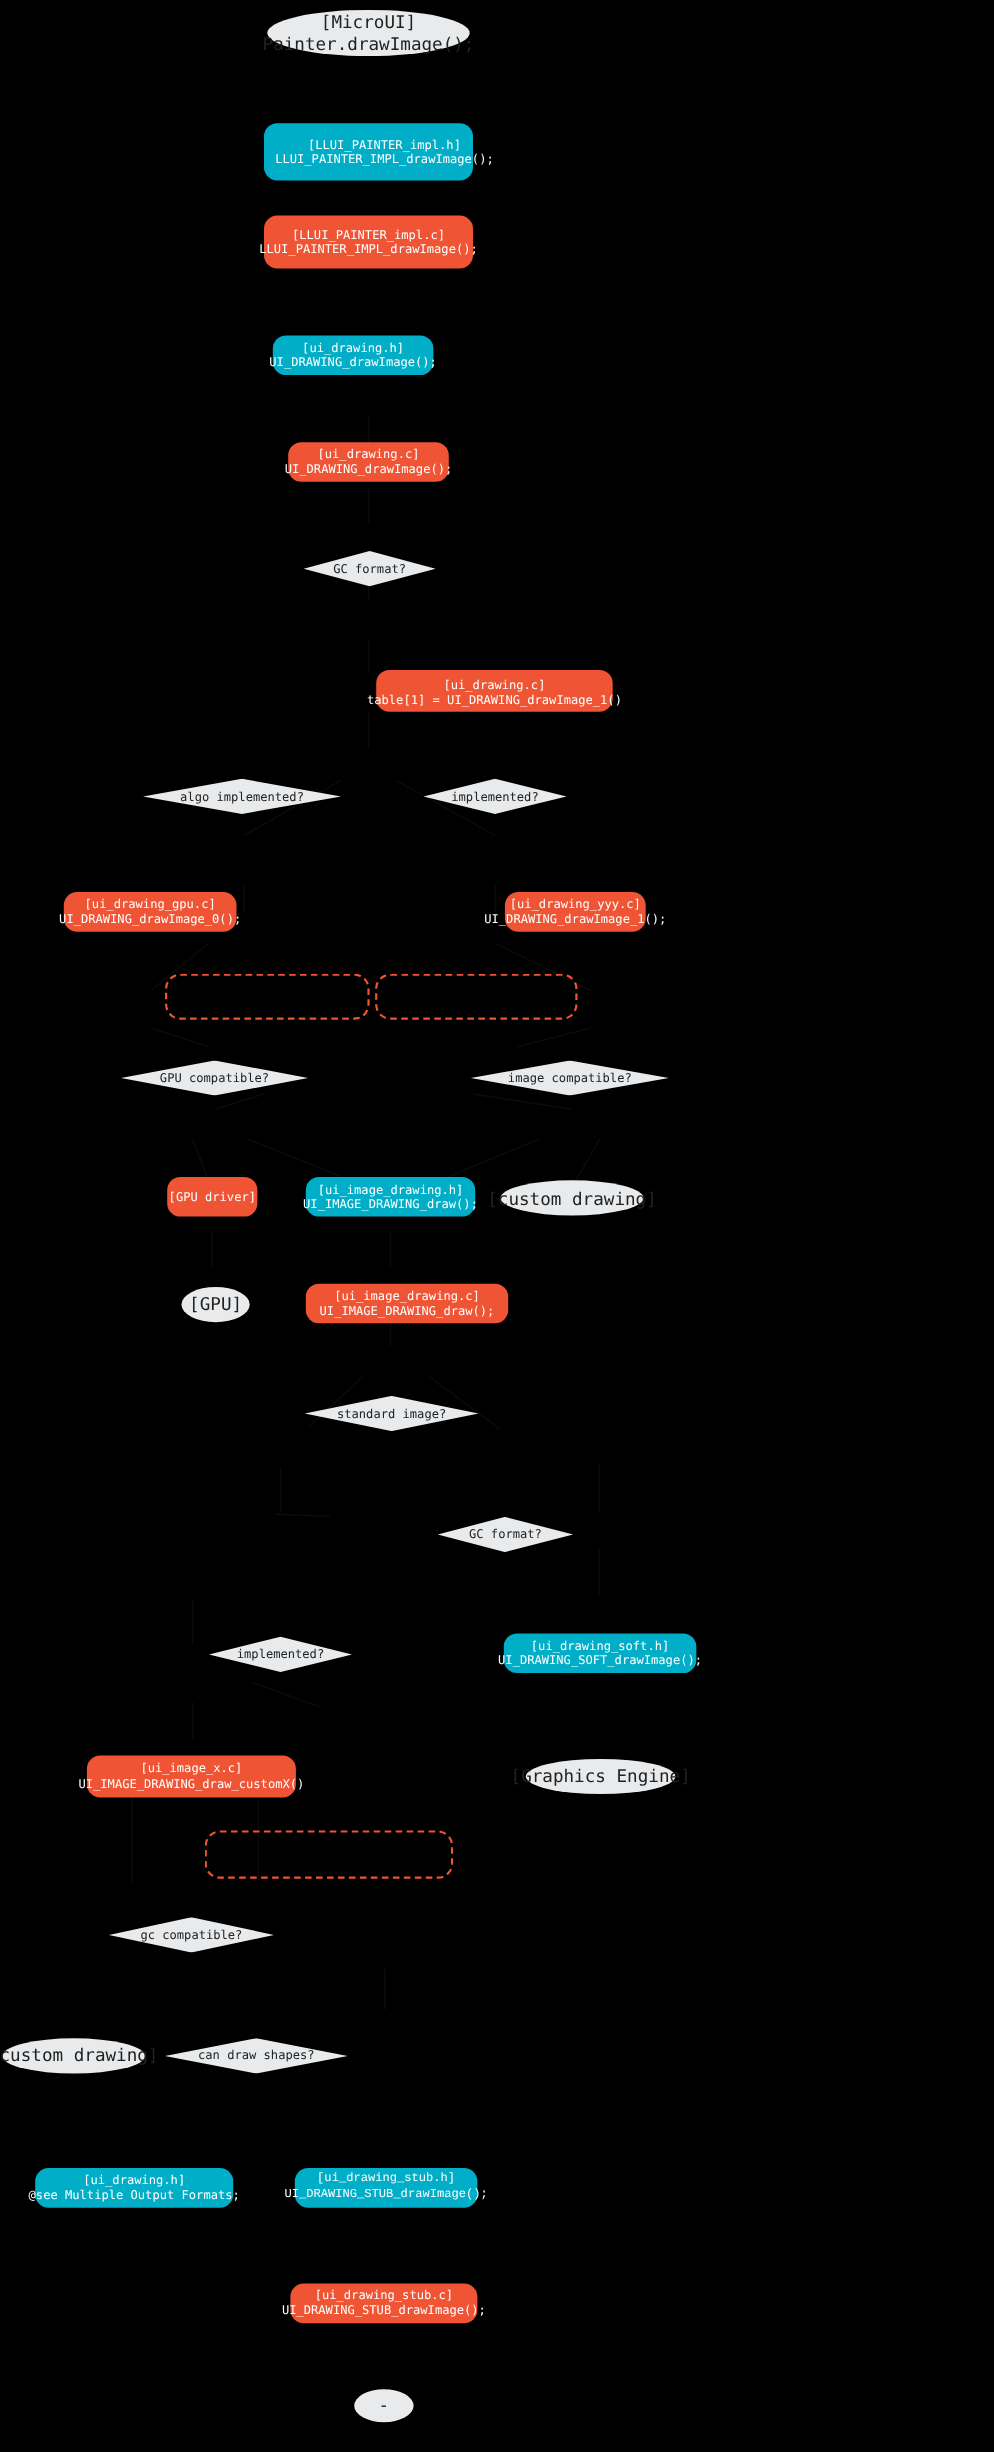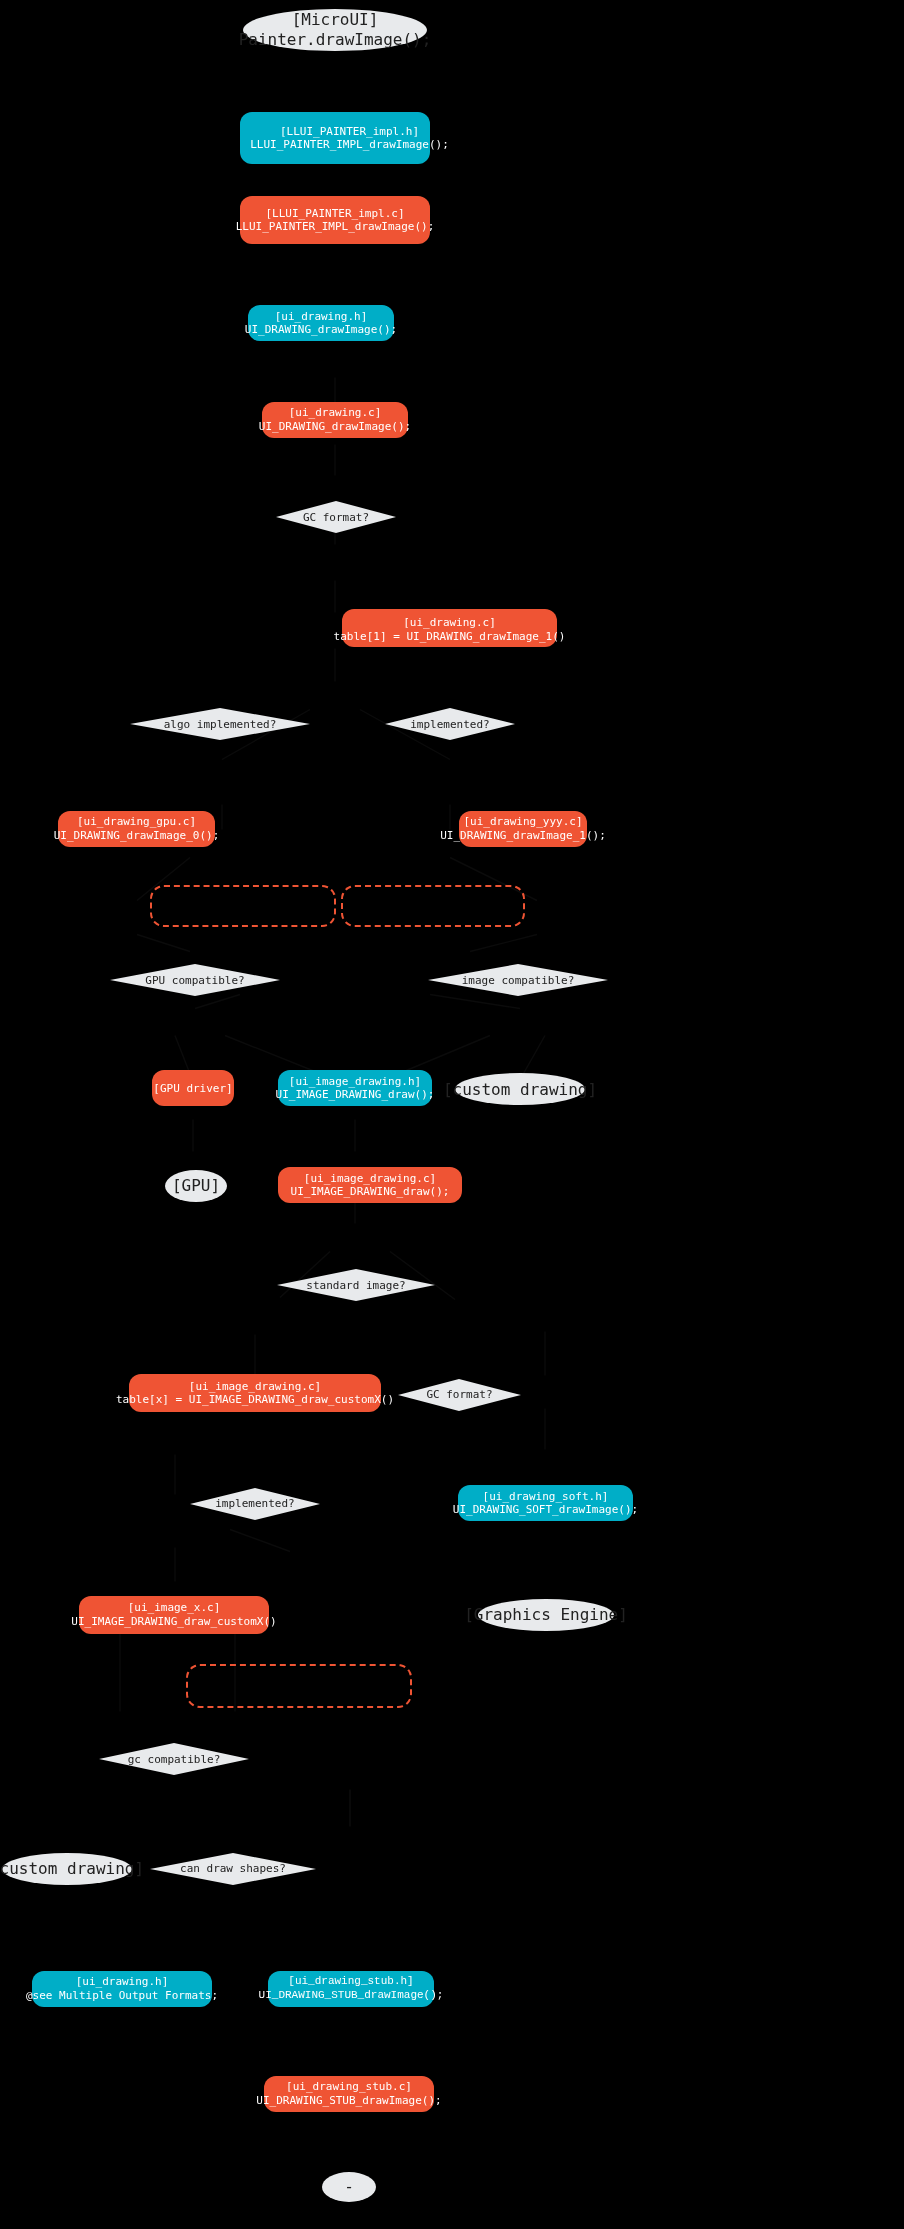--- a/index.html
+++ b/index.html
@@ -176,24 +176,20 @@
 <span>UI_IMAGE_DRAWING_draw();</span></span>
   </div>
 
   <div class="diamond-wrap" style="left: 277px; top: 1269.25px; width: 158px; height: 32px;">
     <svg width="158" height="32" viewBox="0 0 158 32">
         <polygon points="79,0 158,16 79,32 0,16" fill="#E8EAEC"></polygon>
       </svg>
     <div class="dlabel">standard image?</div>
   </div>
 
-  <div class="node rect red" style="left: 129px; top: 1374.31px; width: 252px; height: 38px;">
-    <span><span>[ui_image_drawing.c]</span>
-<span>table[x] = UI_IMAGE_DRAWING_draw_customX()</span></span>
-  </div>
 
   <div class="diamond-wrap" style="left: 398px; top: 1378.57px; width: 123px; height: 32px;">
     <svg width="123" height="32" viewBox="0 0 123 32">
         <polygon points="61,0 123,16 61,32 0,16" fill="#E8EAEC"></polygon>
       </svg>
     <div class="dlabel">GC format?</div>
   </div>
 
   <div class="diamond-wrap" style="left: 190px; top: 1487.89px; width: 130px; height: 32px;">
     <svg width="130" height="32" viewBox="0 0 130 32">

